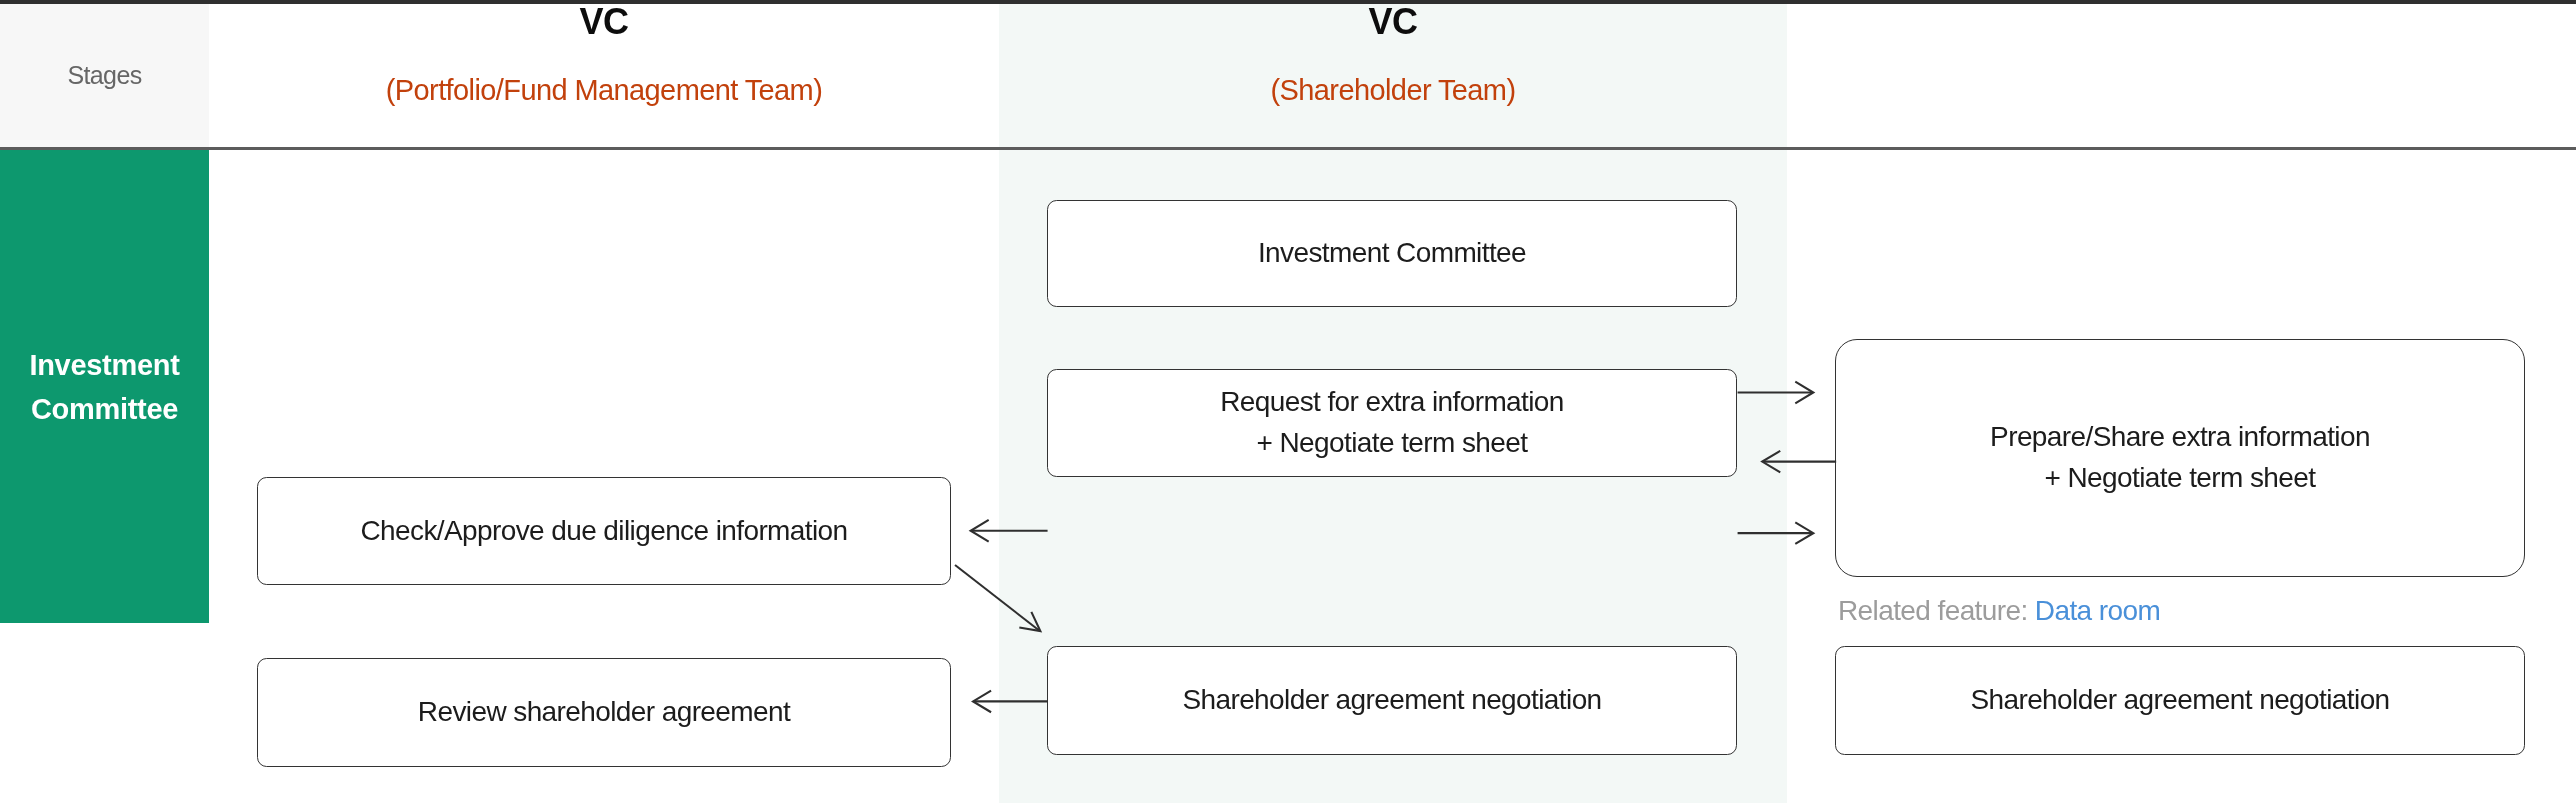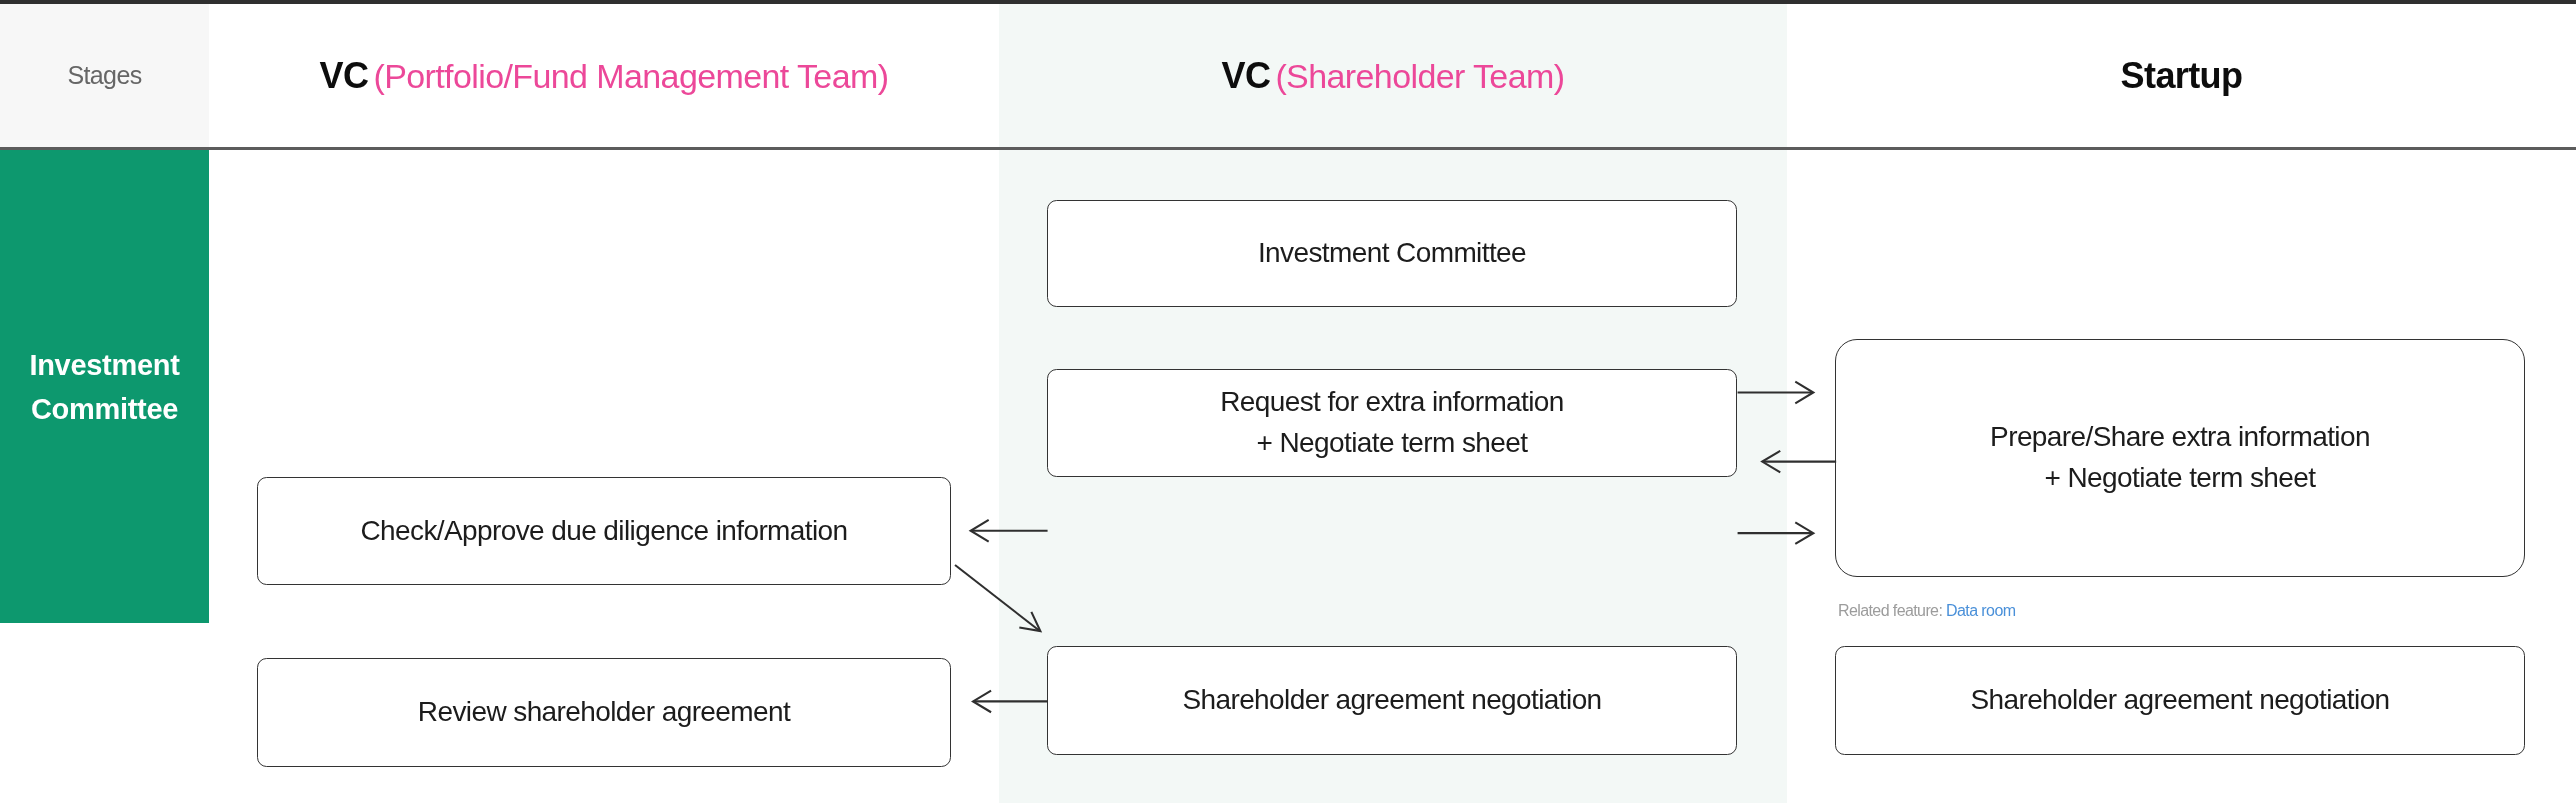--- a/index.html
+++ b/index.html
@@ -17,25 +17,25 @@
   .lane-tint{position:absolute;left:999px;top:3.6px;width:788px;height:800px;background:#f3f8f6;}
 
   .stages-cell{
     position:absolute;left:0;top:3.6px;width:209px;height:144px;
     background:#f7f7f7;display:flex;align-items:center;justify-content:center;
   }
   .stages-cell span{font-size:25px;color:#666;letter-spacing:-0.6px;}
 
   .col-header{
     position:absolute;top:3.6px;height:144px;
-    display:flex;flex-direction:row;align-items:center;justify-content:center;
-    gap:5px;
+    display:flex;flex-direction:column;align-items:center;
+    gap:21px;
   }
   .col-header .col-title{font-size:36px;font-weight:600;color:#0d0d0d;letter-spacing:-0.6px;line-height:1;}
-  .col-header .col-sub{font-size:34px;color:#ec4899;letter-spacing:-0.6px;line-height:1;}
+  .col-header .col-sub{font-size:29px;color:#c2410c;letter-spacing:-0.6px;line-height:1;margin-top:15px;}
   .hdr-pm{left:209px;width:790px;}
   .hdr-it{left:999px;width:788px;}
   .hdr-su{left:1787px;width:789px;}
 
   .stage-bar{
     position:absolute;left:0;top:150px;width:209px;height:473px;
     background:#0d986e;
     display:flex;align-items:center;justify-content:center;text-align:center;
   }
   .stage-bar span{
@@ -57,21 +57,21 @@
   .b-comm   {left:1047px;top:200px; width:690px;height:107px;}
   .b-req    {left:1047px;top:338px; width:690px;height:108px;margin-top:31px;}
   .b-extra  {left:1047px;top:477px; width:690px;height:108px;}
   .b-shm    {left:1047px;top:646px;width:690px;height:109px;}
   
   .b-prep   {left:1835px;top:339px; width:690px;height:238px;border-radius:22px;}
   .b-shs    {left:1835px;top:646px;width:690px;height:109px;}
 
   .related{
     position:absolute;left:1838px;top:595px;width:690px;height:31px;
-    font-size:16px;letter-spacing:-0.6px;line-height:31px;text-align:left;
+    font-size:28px;letter-spacing:-0.6px;line-height:31px;text-align:left;
   }
   .related .rel-prefix{color:#9c9c9c;}
   .related .rel-link{color:#4a90d9;cursor:pointer;}
 
   .arrows{position:absolute;left:0;top:0;pointer-events:none;}
   .arrows path{stroke:#2f2f2f;stroke-width:3.5;fill:none;}
 </style>
 </head>
 <body>
 
@@ -84,23 +84,20 @@
     <span>Stages</span>
   </div>
 
   <div class="col-header hdr-pm">
     <div class="col-title">VC</div>
     <div class="col-sub">(Portfolio/Fund Management Team)</div>
   </div>
   <div class="col-header hdr-it">
     <div class="col-title">VC</div>
     <div class="col-sub">(Shareholder Team)</div>
-  </div>
-  <div class="col-header hdr-su">
-    <div class="col-title">Startup</div>
   </div>
 
   <div class="header-sep"></div>
 
   <div class="stage-bar">
     <span>Investment
 Committee</span>
   </div>
 
   <div class="box b-check">Check/Approve due diligence information</div>

